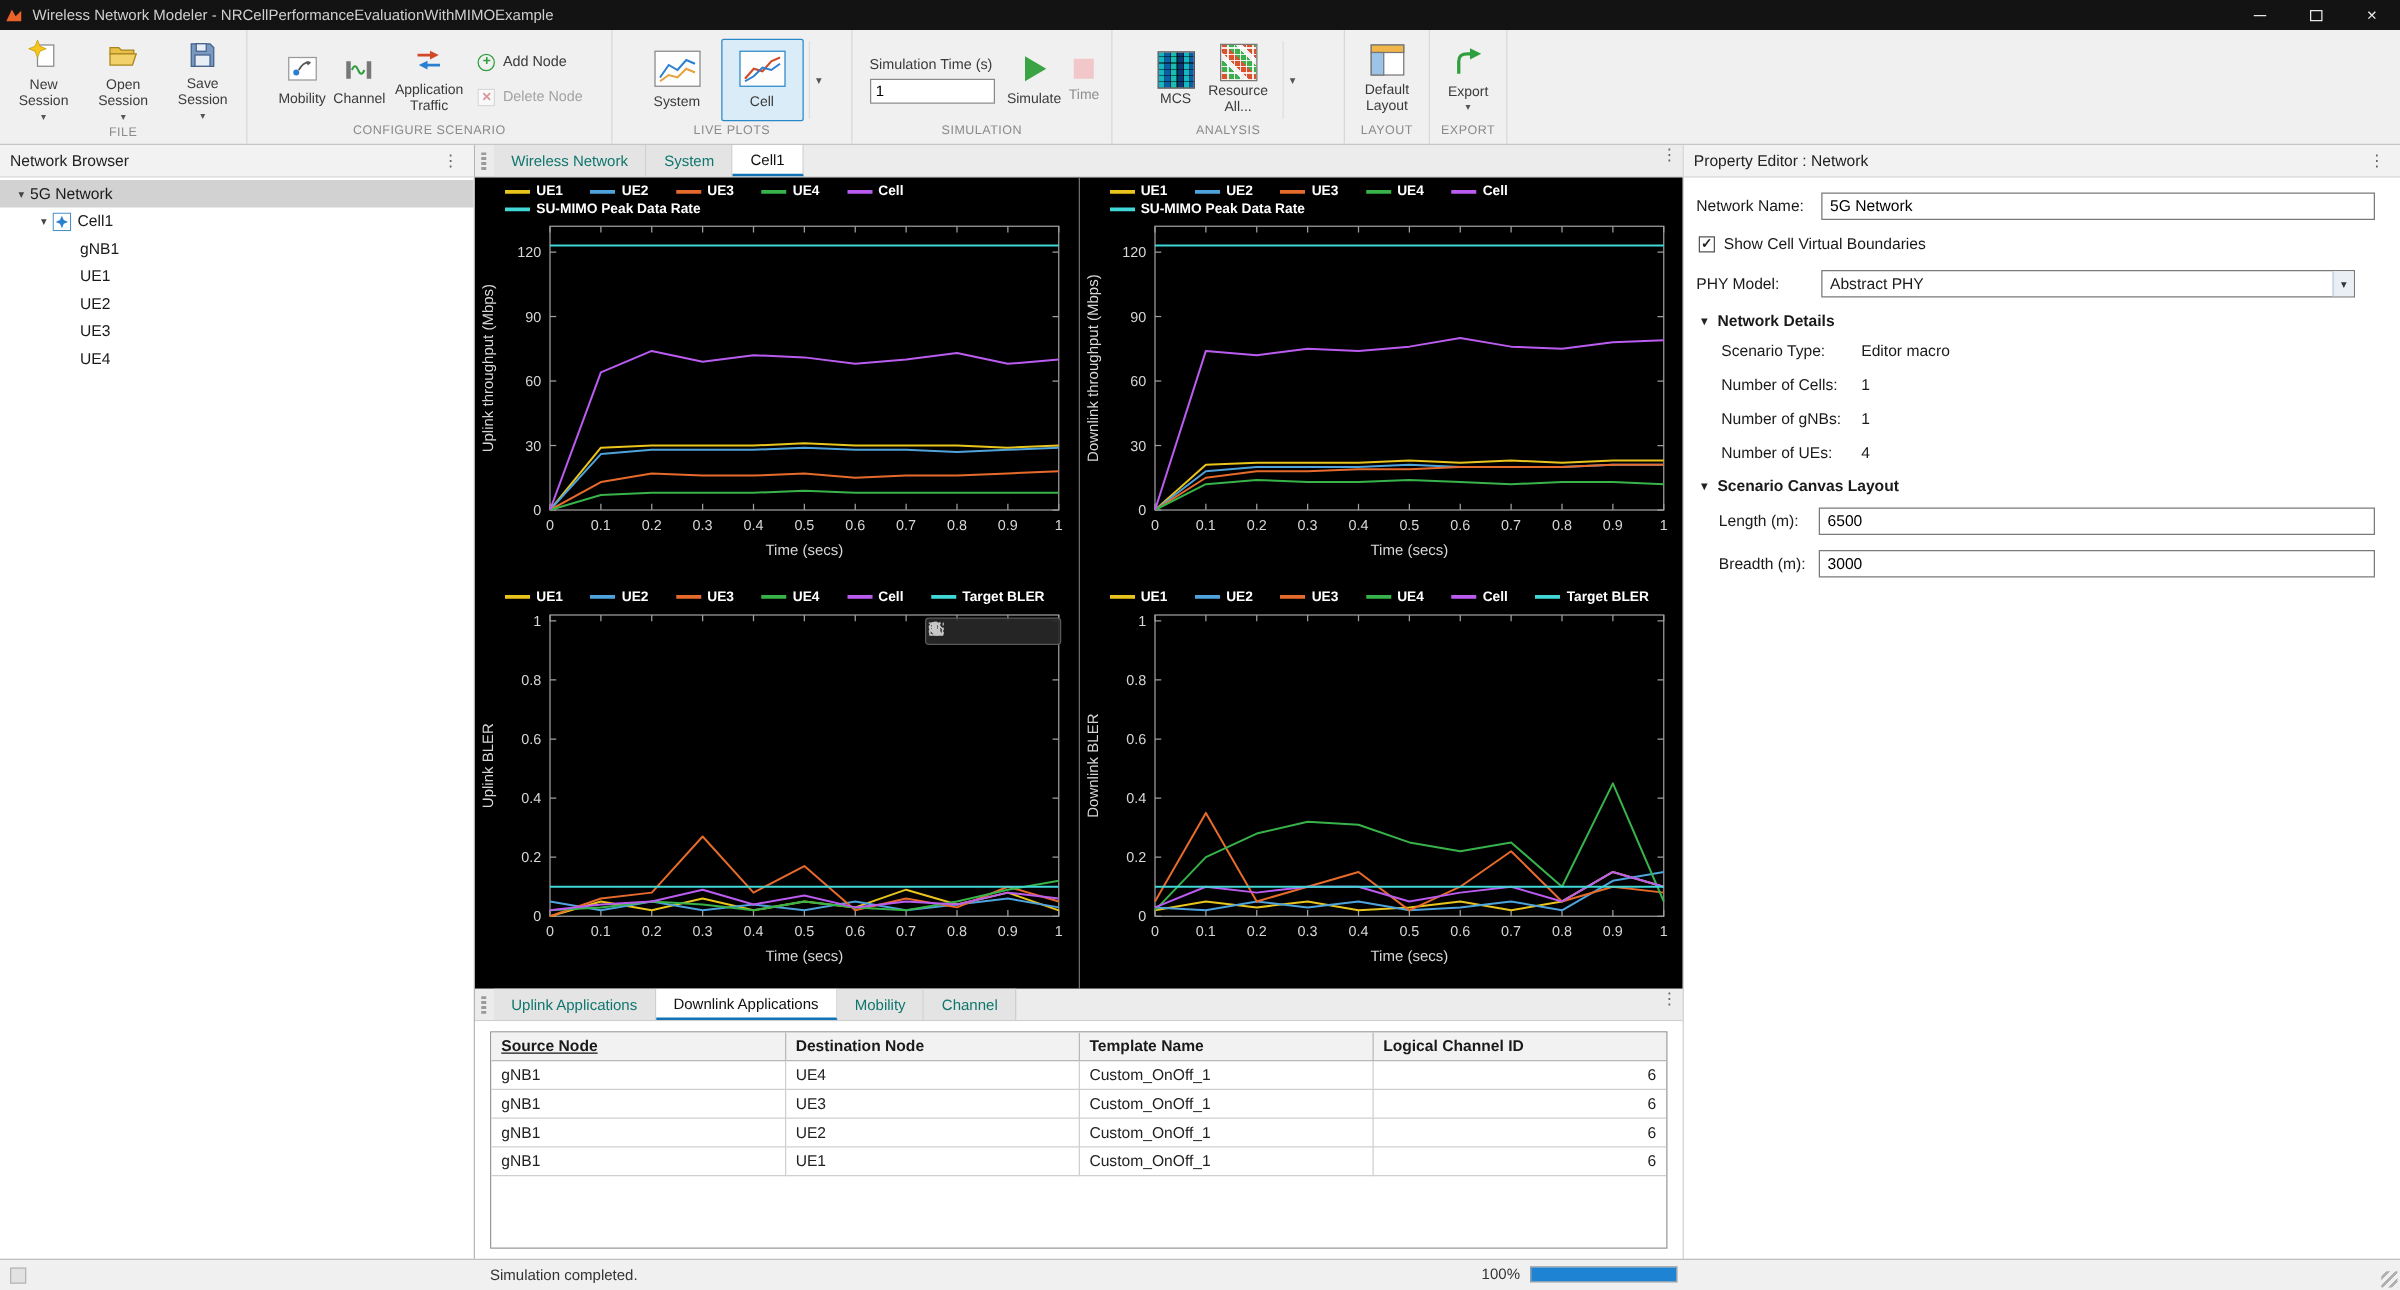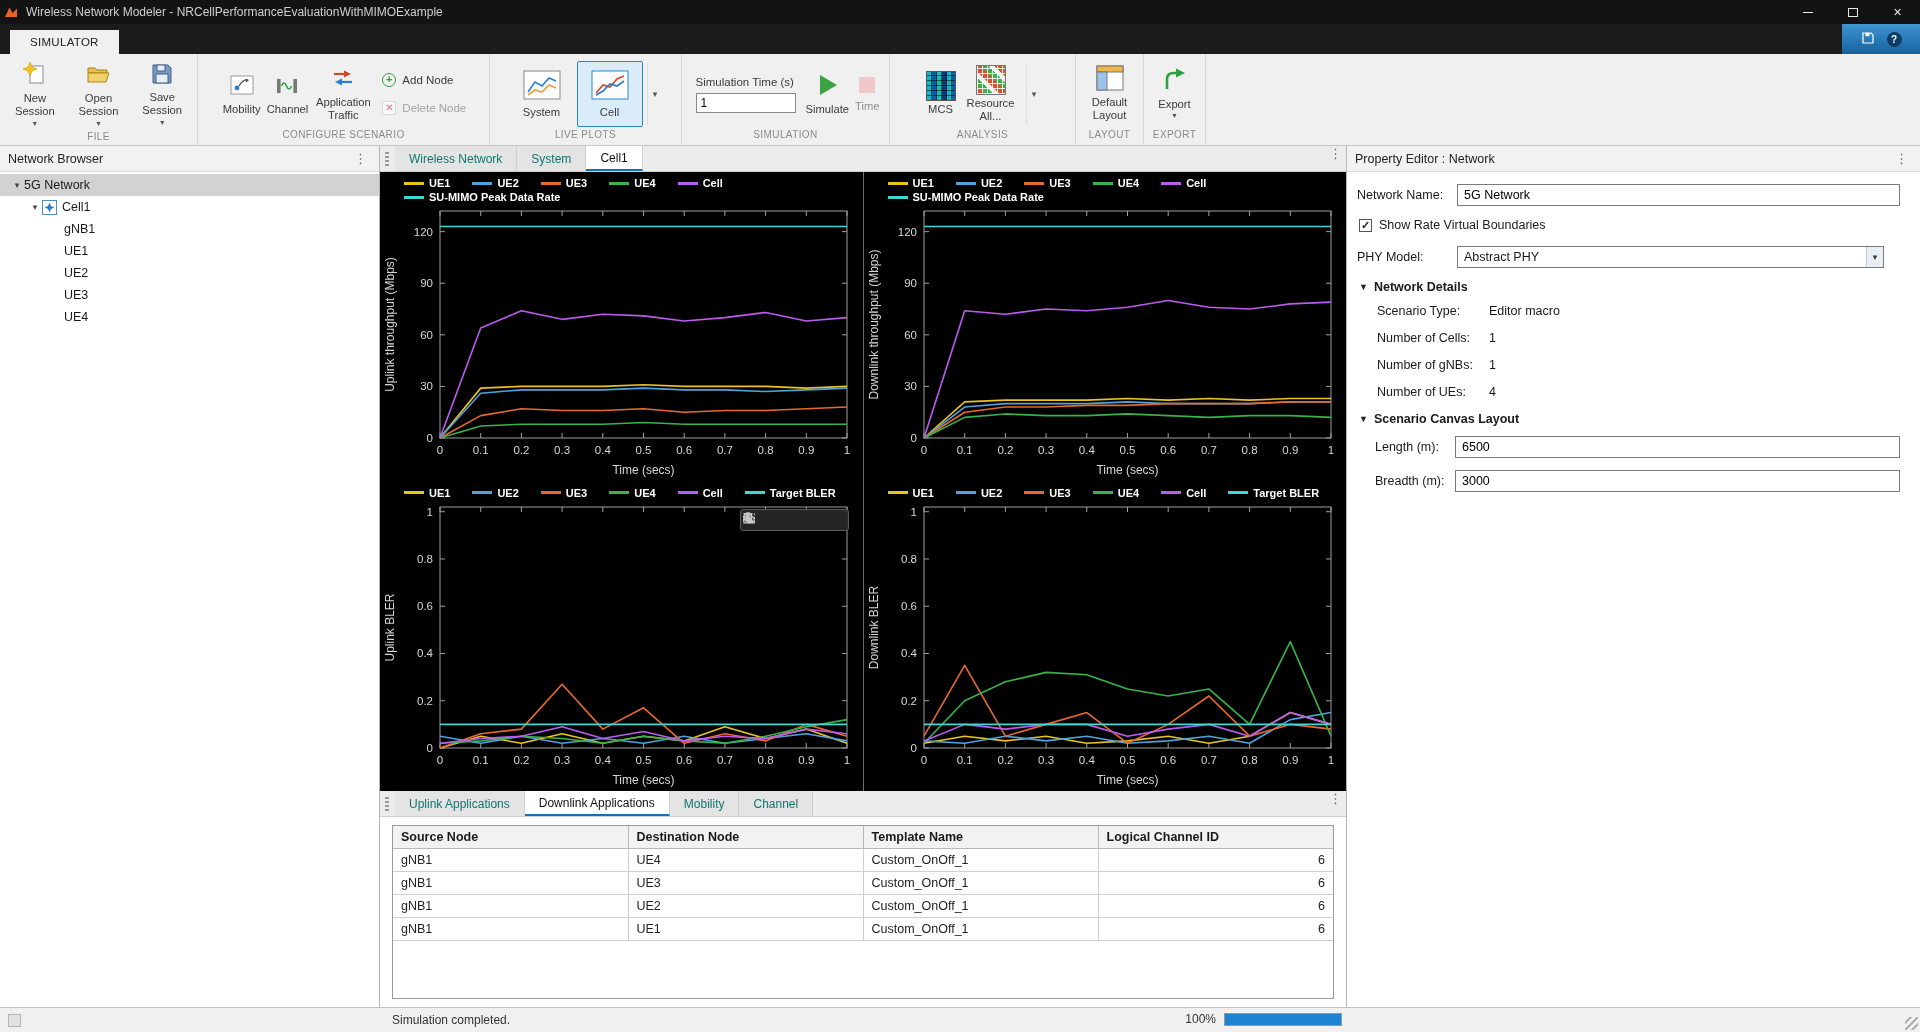--- a/index.html
+++ b/index.html
@@ -137,32 +137,20 @@
       <span class="win-btn">
           <span class="bar"></span>
         </span>
       <span class="win-btn">
           <span class="box"></span>
         </span>
       <span class="win-btn">×</span>
     </div>
   </div>
 
-  <div class="tabstrip">
-    <div class="sim-tab">SIMULATOR</div>
-    <div class="quick-access">
-      <span>
-        <svg width="14" height="14" viewBox="0 0 14 14">
-            <path d="M2 2 h8 l2 2 v8 h-10 z" fill="none" stroke="#fff" stroke-width="1.2"></path>
-            <rect x="4.5" y="2" width="4" height="3.2" fill="#fff"></rect>
-          </svg>
-      </span>
-      <span class="qa-help">?</span>
-    </div>
-  </div>
 
   <div class="toolbar">
 
     <div class="rsec" style="width:198px">
       <div class="rsec-body">
         <div class="rbtn">
           <span>
             <svg width="26" height="26" viewBox="0 0 26 26">
                 <rect x="8" y="5" width="13" height="17" fill="#fff" stroke="#8a8a8a"></rect>
                 <path d="M8 1 L10 6 L15 8 L10 10 L8 15 L6 10 L1 8 L6 6 Z" fill="#f5c51e" stroke="#c79a00" stroke-width="0.6"></path>
@@ -816,21 +804,21 @@
             <div class="tab">Channel</div>
           </div>
         <span class="kebab">⋮</span>
       </div>
 
       <div class="table-area">
         <div class="table-wrap">
           <table class="apps">
             <thead>
                 <tr id="apps-head">
-                  <th style="width: 25%;">Source Node</th>
+                  <th style="width: 25%; text-decoration: underline;">Source Node</th>
                   <th style="width: 25%;">Destination Node</th>
                   <th style="width: 25%;">Template Name</th>
                   <th style="width: 25%;">Logical Channel ID</th>
                 </tr>
               </thead>
             <tbody id="apps-body">
                 <tr>
                   <td>gNB1</td>
                   <td>UE4</td>
                   <td>Custom_OnOff_1</td>
@@ -867,21 +855,21 @@
       </div>
       <div class="pe-body">
         <div class="pe-row">
           <span class="pe-label">Network Name:</span>
           <input class="pe-input" value="5G Network" style="">
         </div>
         <div class="pe-check-row">
           <span class="checkbox">
               <span class="check">✓</span>
             </span>
-          <span>Show Rate Virtual Boundaries</span>
+          <span>Show Cell Virtual Boundaries</span>
         </div>
         <div class="pe-row">
           <span class="pe-label">PHY Model:</span>
           <div class="pe-select">
             <span>Abstract PHY</span>
             <span class="dd-arrow">▾</span>
           </div>
         </div>
         <div class="pe-sec">
           <span class="pe-caret">▼</span>

